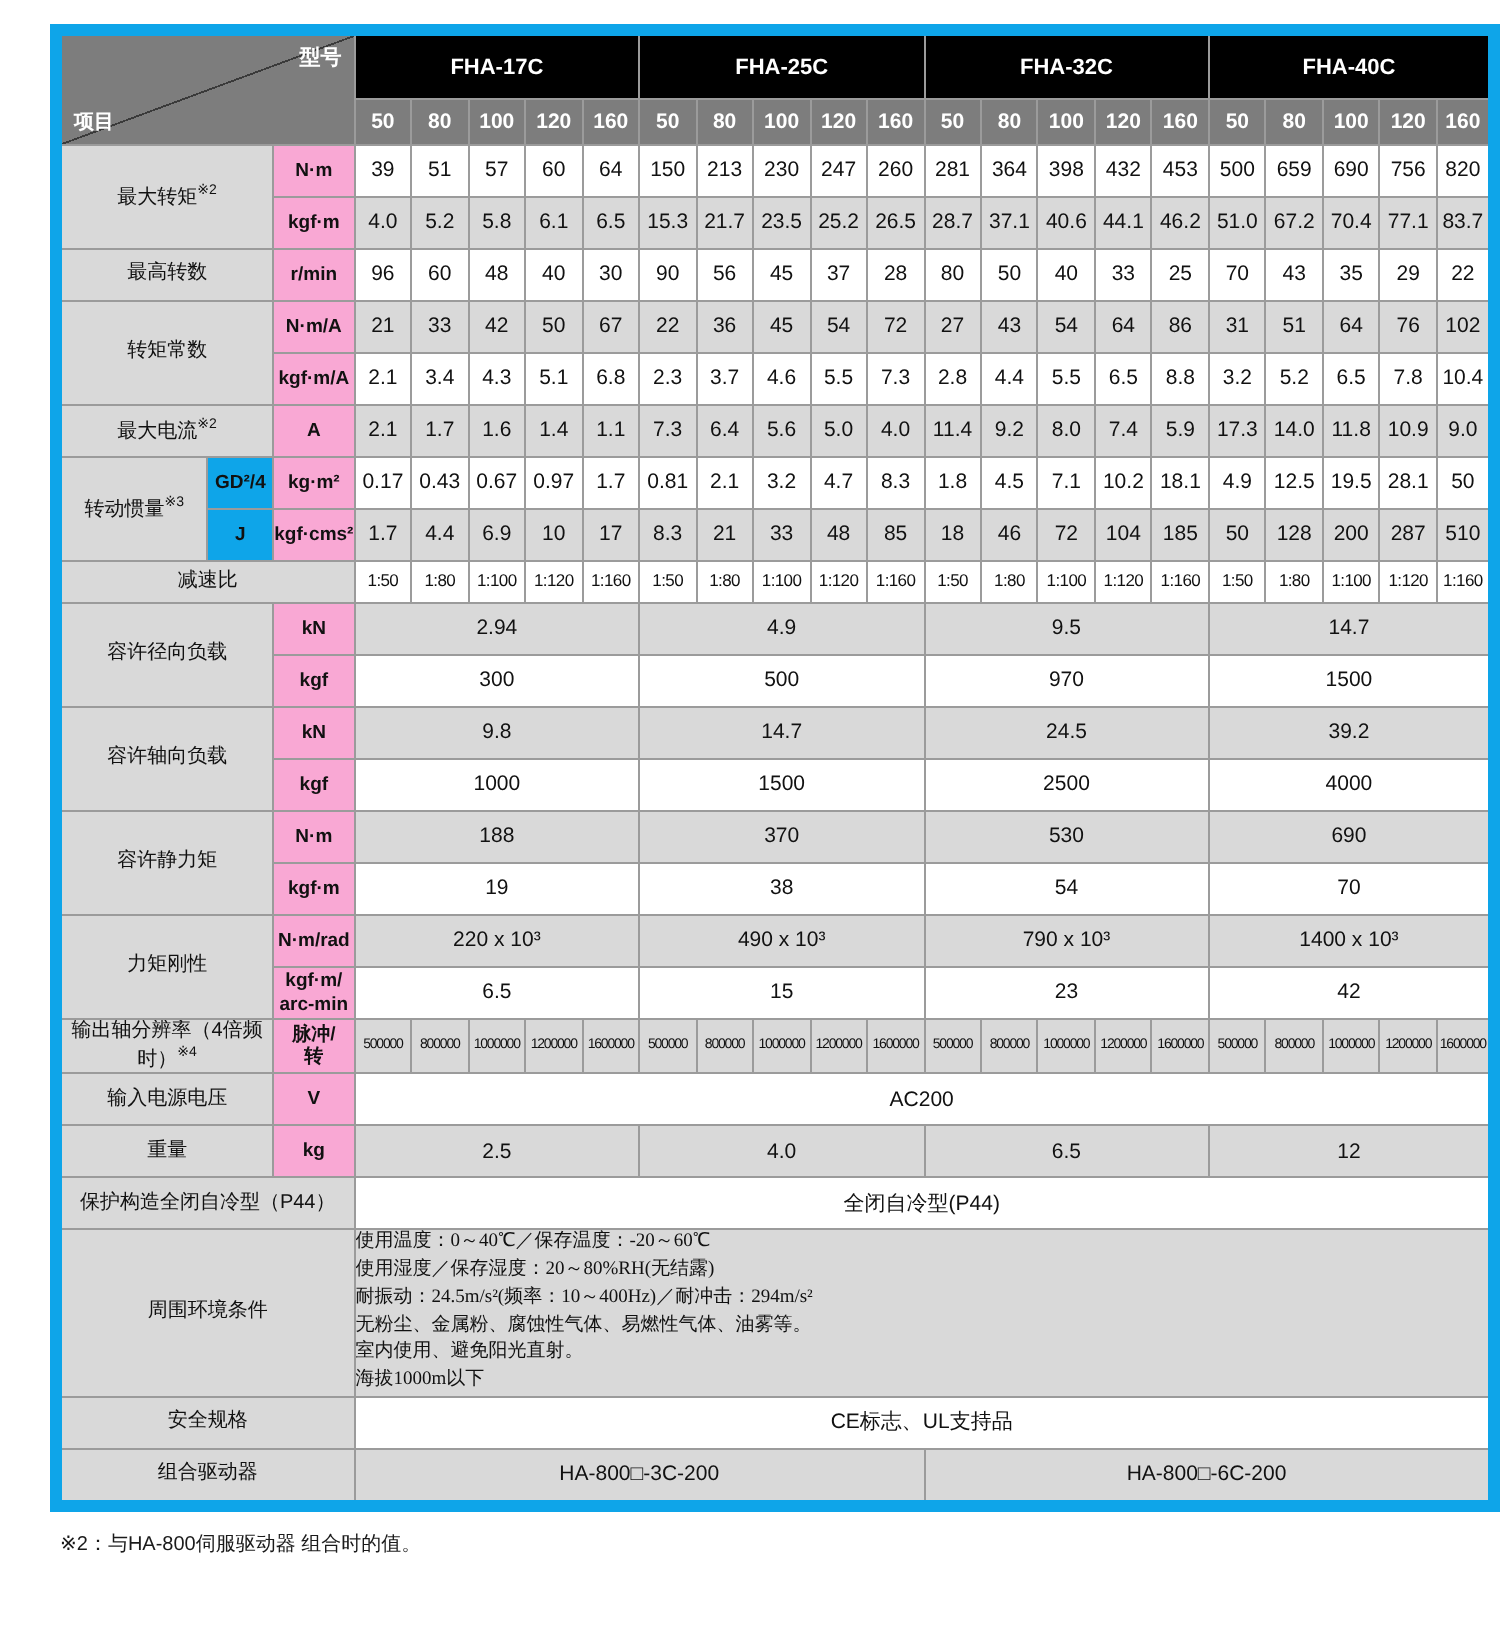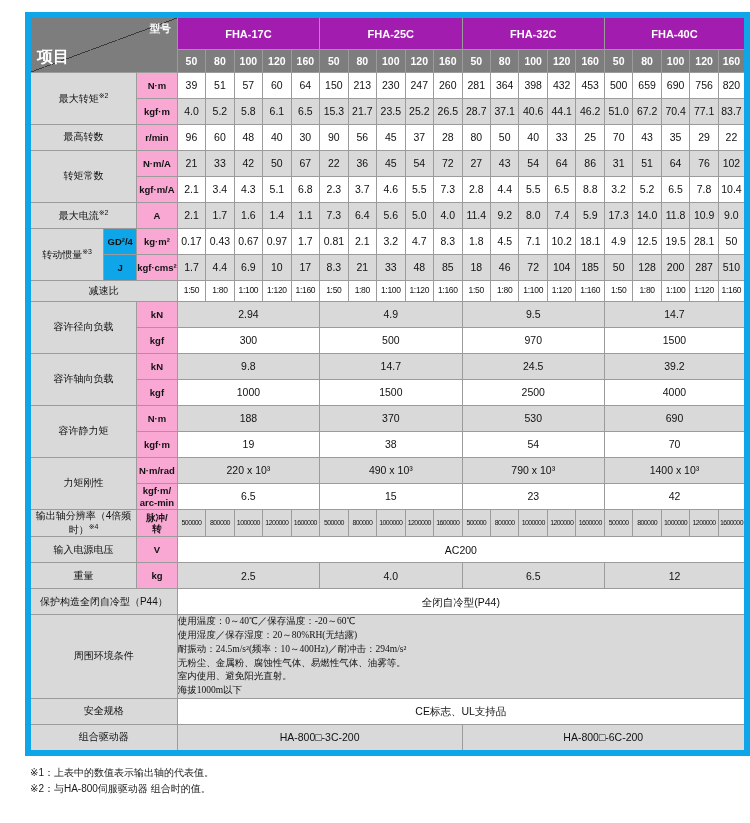--- a/index.html
+++ b/index.html
@@ -4,22 +4,22 @@
 <style>
   html,body{margin:0;padding:0;background:#fff;}
   body{width:750px;font-family:"Liberation Sans","DejaVu Sans",sans-serif;color:#111;}
   .page{padding:12px 0 10px 0;}
   .title{font-size:17px;font-weight:bold;margin:8px 0 12px 25px;letter-spacing:1px;}
   table.spec{border-collapse:collapse;table-layout:fixed;margin-left:25px;border:6px solid #0ea5e9;}
   table.spec th,table.spec td{border:1px solid #9b9b9b;padding:0;margin:0;vertical-align:middle;text-align:center;overflow:hidden;}
   
   .corner{background:linear-gradient(to bottom right,#7d7d7d 49.55%,#3a3a3a 49.55%,#3a3a3a 50.45%,#7d7d7d 50.45%);position:relative;border:1px solid #5c5c5c;}
   .corner .tr{position:absolute;top:4px;right:6px;color:#fff;font-size:10.5px;font-weight:bold;}
-  .corner .bl{position:absolute;bottom:4px;left:6px;color:#fff;font-size:16px;font-weight:bold;}
-  .mh{background:#a21caf;color:#fff;font-size:11px;font-weight:bold;height:30px;border-color:#5c5c5c;}
+  .corner .bl{position:absolute;bottom:4px;left:6px;color:#fff;font-size:10px;font-weight:bold;}
+  .mh{background:#000000;color:#fff;font-size:11px;font-weight:bold;height:30px;border-color:#5c5c5c;}
   .rh{background:#7d7d7d;color:#fff;font-size:10.5px;font-weight:bold;height:21px;border-color:#5c5c5c;}
   
   .lbl{background:#d9d9d9;text-align:left;font-weight:normal;font-size:10px;padding:2px 4px;line-height:1.25;}
   .lbl sup{font-size:7px;}
   .sub{background:#0ea5e9;font-size:9.5px;}
   .unit{background:#f9a8d4;font-size:9.5px;line-height:1.2;}
   
   .c{background:#fff;font-size:10.5px;height:25px;line-height:1.15;}
   .g{background:#d9d9d9;}
   .s{font-size:8.5px;letter-spacing:-0.3px;height:20px;}
@@ -430,17 +430,16 @@
         </tr>
         <tr class="gb">
           <th class="lbl" colspan="3" rowspan="1">组合驱动器</th>
           <td class="c g gl" colspan="10">HA-800□-3C-200</td>
           <td class="c g gl" colspan="10">HA-800□-6C-200</td>
         </tr>
       </tbody>
   </table>
 
   <div class="notes">
-    <div class="note">※1：上表中的数值表示输出轴的代表值。</div>
     <div class="note">※2：与HA-800伺服驱动器 组合时的值。</div>
 
   </div>
 </div>
 
 </body></html>

